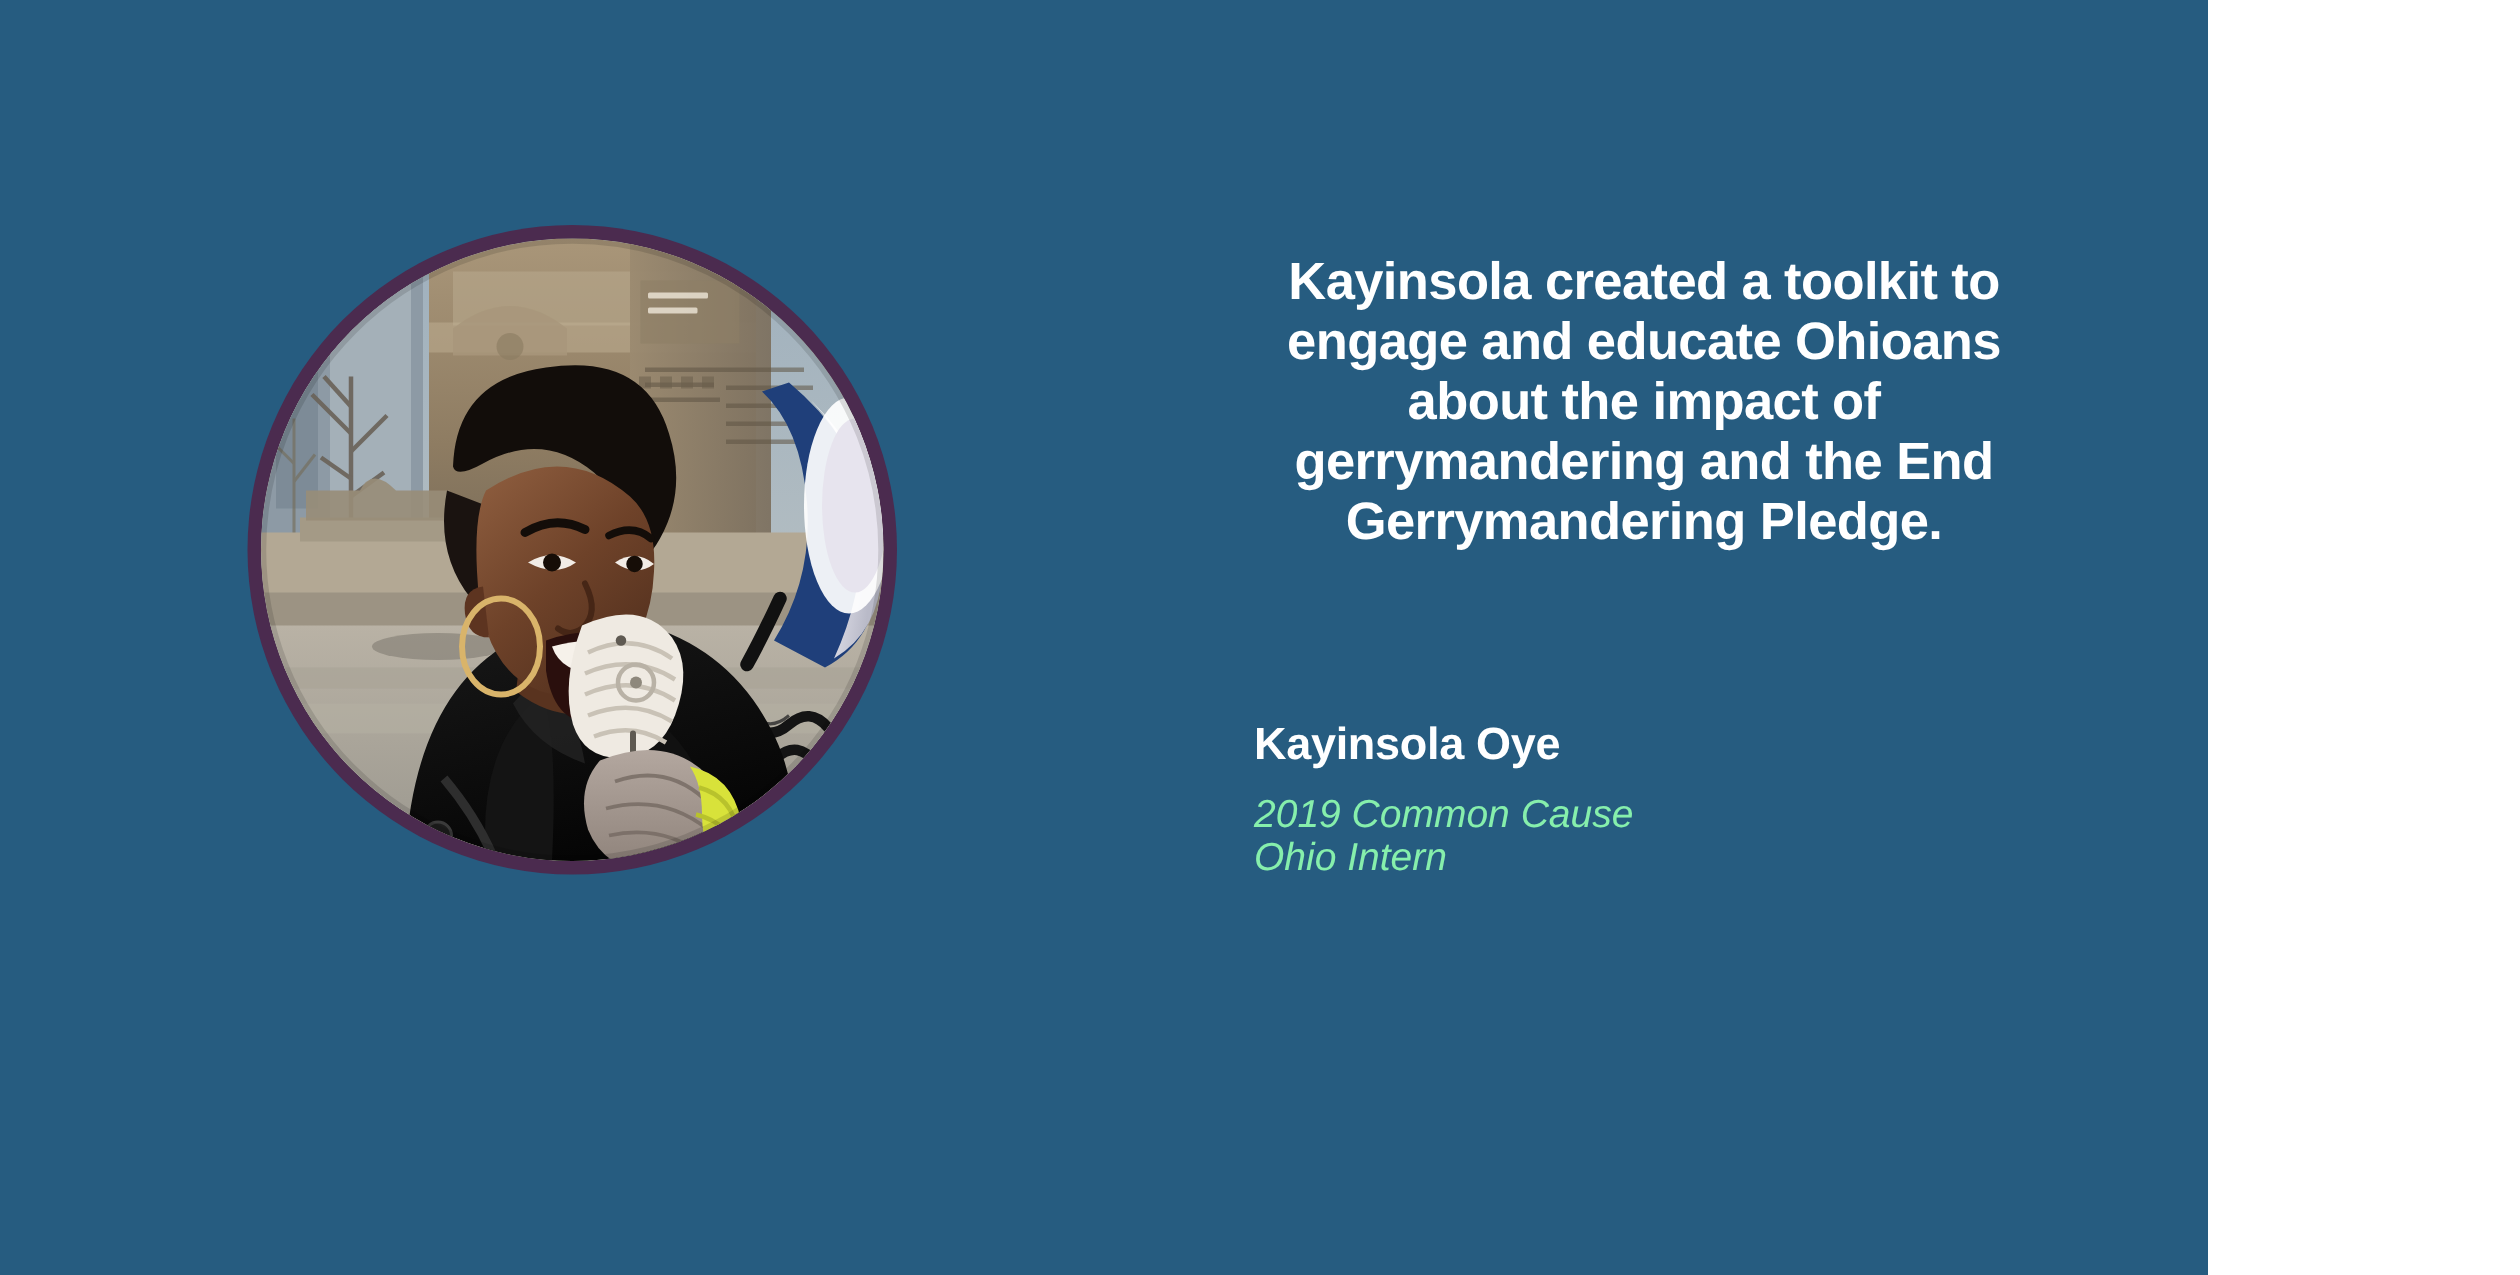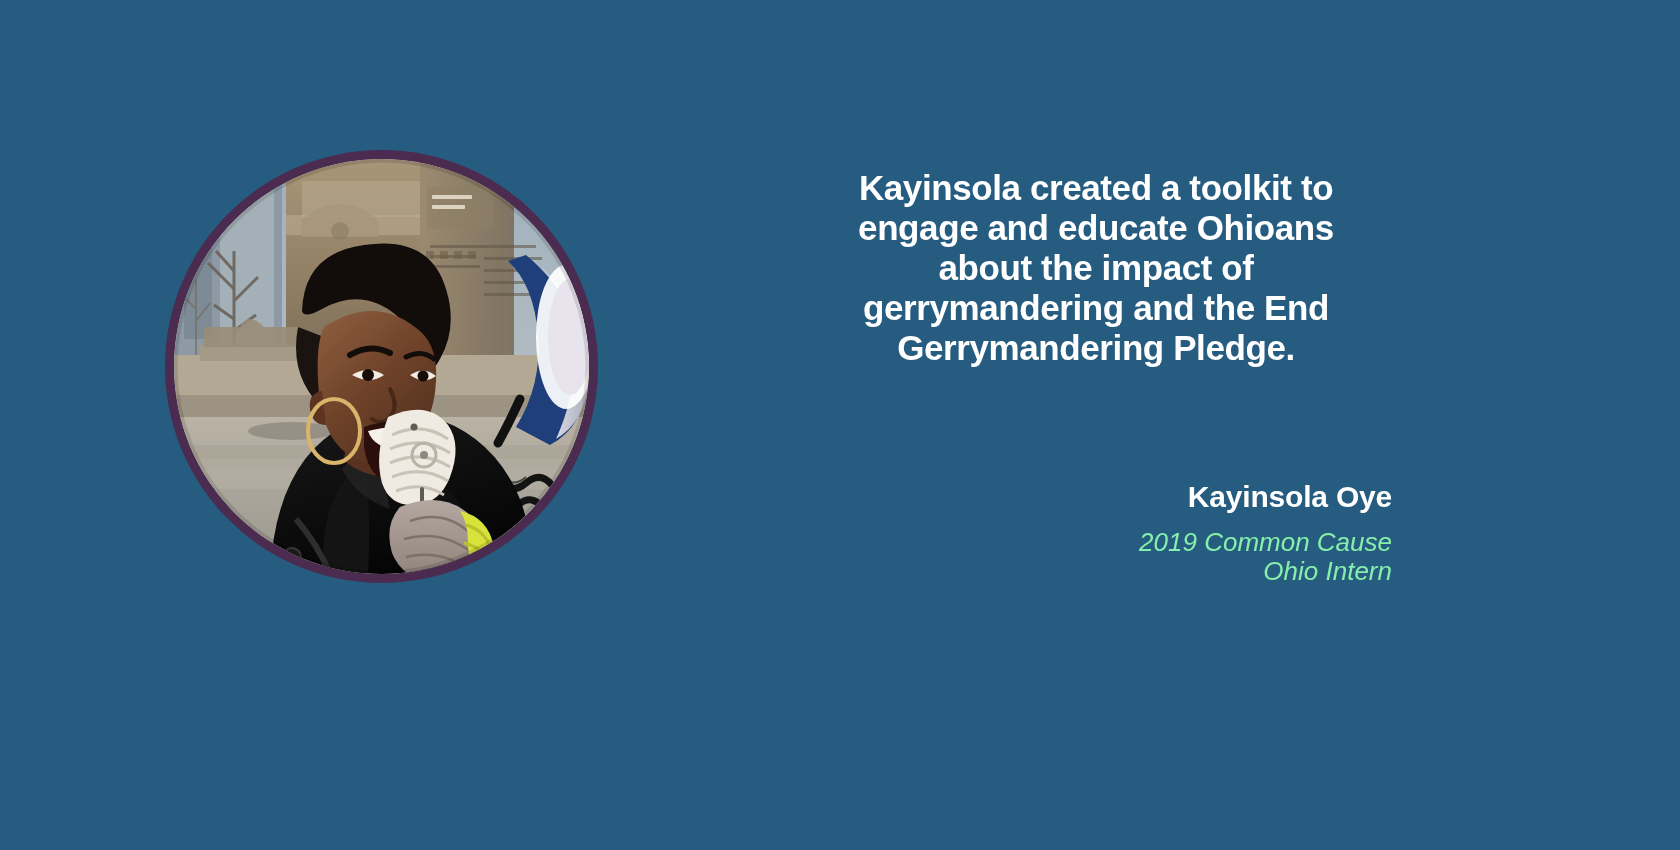--- a/index.html
+++ b/index.html
@@ -9,21 +9,21 @@
   }
   body {
     width: 1680px;
     height: 850px;
     overflow: hidden;
     font-family: "Liberation Sans", sans-serif;
   }
 
   .slide {
     position: relative;
-    width: 1680px;
+    width: 1472px;
     height: 850px;
     background: #265C80;
     box-sizing: border-box;
   }
 
   
   .portrait-wrap {
     position: absolute;
     left: 165px;
     top: 150px;
@@ -66,24 +66,24 @@
     font-family: "Liberation Sans", sans-serif;
     font-weight: bold;
     font-size: 35px;
     line-height: 40px;
     letter-spacing: -0.4px;
     white-space: pre-line;
   }
 
   .attribution {
     position: absolute;
-    left: 800px;
+    left: 836px;
     top: 478px;
     width: 592px;
-    text-align: right;
+    text-align: left;
   }
   .attrib-name {
     margin: 0;
     color: #FFFFFF;
     font-family: "Liberation Sans", sans-serif;
     font-weight: bold;
     font-size: 30px;
     line-height: 38px;
     letter-spacing: -0.2px;
   }

